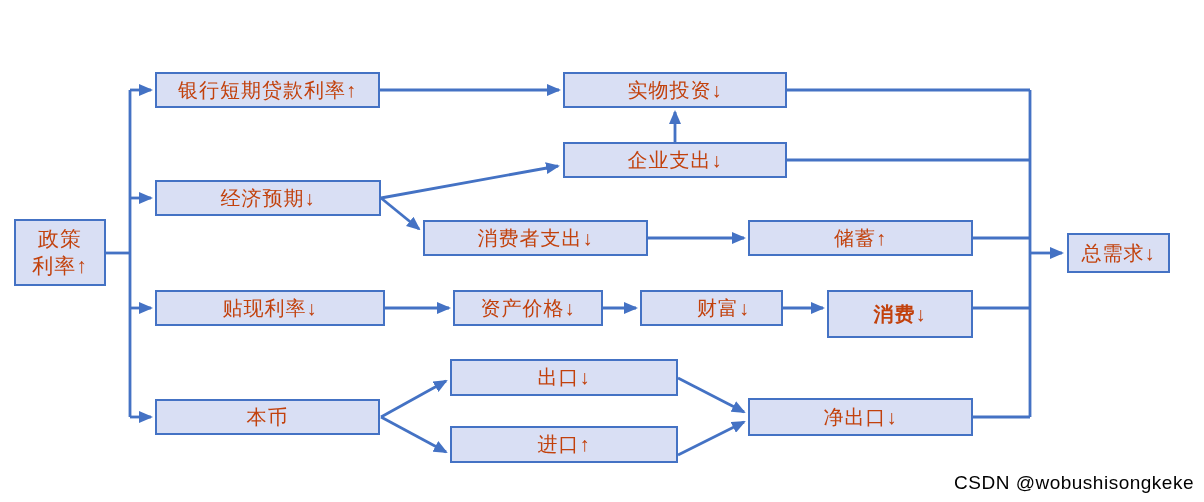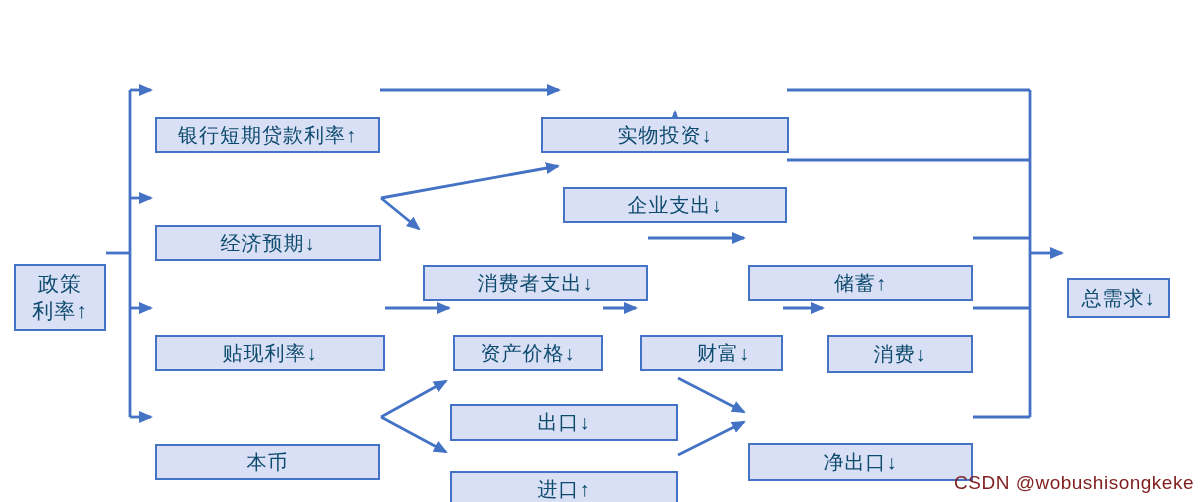--- a/index.html
+++ b/index.html
@@ -20,37 +20,36 @@
   .node-layer {
     position: absolute;
     left: 0; top: 0;
     width: 1204px; height: 502px;
   }
   .node {
     position: absolute;
     box-sizing: border-box;
     background: #d9dff4;
     border: 2.5px solid #4472c4;
-    color: #0c4a6e;
+    color: #c2410c;
     font-size: 20px;
     letter-spacing: 1px;
     display: flex;
     align-items: center;
     justify-content: center;
     text-align: center;
     white-space: pre-line;
     line-height: 1.25;
-    margin-top: 45px;
   }
   .node.big { font-size: 21px; }
   .watermark {
     position: absolute;
     right: 10px;
     bottom: 8px;
-    color: #7f1d1d;
+    color: #000000;
     font-size: 19px;
     letter-spacing: 0.5px;
     user-select: none;
   }
 </style>
 </head>
 <body>
 
 <div class="canvas">
   <svg class="connector-layer" width="1204" height="502" viewBox="0 0 1204 502" xmlns="http://www.w3.org/2000/svg">
@@ -84,29 +83,29 @@
         <polyline points="678,455 744,422" fill="none" stroke="#4472c4" stroke-width="2.8" marker-end="url(#arrowhead)"></polyline>
         <polyline points="973,417 1030,417" fill="none" stroke="#4472c4" stroke-width="2.8"></polyline>
         <polyline points="1030,90 1030,417" fill="none" stroke="#4472c4" stroke-width="2.8"></polyline>
         <polyline points="1030,253 1062,253" fill="none" stroke="#4472c4" stroke-width="2.8" marker-end="url(#arrowhead)"></polyline>
       </g>
   </svg>
   <div class="node-layer">
       <div class="node big" style="left: 14px; top: 219px; width: 92px; height: 67px;">政策
 利率↑</div>
       <div class="node" style="left: 155px; top: 72px; width: 225px; height: 36px;">银行短期贷款利率↑</div>
-      <div class="node" style="left: 541px; top: 72px; width: 248px; height: 36px;">实物投资↓</div>
+      <div class="node" style="left: 563px; top: 72px; width: 224px; height: 36px;">实物投资↓</div>
       <div class="node" style="left: 563px; top: 142px; width: 224px; height: 36px;">企业支出↓</div>
       <div class="node" style="left: 155px; top: 180px; width: 226px; height: 36px;">经济预期↓</div>
       <div class="node" style="left: 423px; top: 220px; width: 225px; height: 36px;">消费者支出↓</div>
       <div class="node" style="left: 748px; top: 220px; width: 225px; height: 36px;">储蓄↑</div>
       <div class="node" style="left: 155px; top: 290px; width: 230px; height: 36px;">贴现利率↓</div>
       <div class="node" style="left: 453px; top: 290px; width: 150px; height: 36px;">资产价格↓</div>
       <div class="node" style="left: 640px; top: 290px; width: 143px; height: 36px; padding-left: 24px;">财富↓</div>
-      <div class="node" style="left: 827px; top: 290px; width: 146px; height: 38px;">消费↓</div>
+      <div class="node" style="left: 827px; top: 290px; width: 146px; height: 48px; font-weight: bold;">消费↓</div>
       <div class="node" style="left: 155px; top: 399px; width: 225px; height: 36px;">本币</div>
       <div class="node" style="left: 450px; top: 359px; width: 228px; height: 37px;">出口↓</div>
       <div class="node" style="left: 450px; top: 426px; width: 228px; height: 37px;">进口↑</div>
       <div class="node" style="left: 748px; top: 398px; width: 225px; height: 38px;">净出口↓</div>
       <div class="node" style="left: 1067px; top: 233px; width: 103px; height: 40px;">总需求↓</div>
     </div>
   <div class="watermark">CSDN @wobushisongkeke</div>
 </div>
 
 </body></html>

